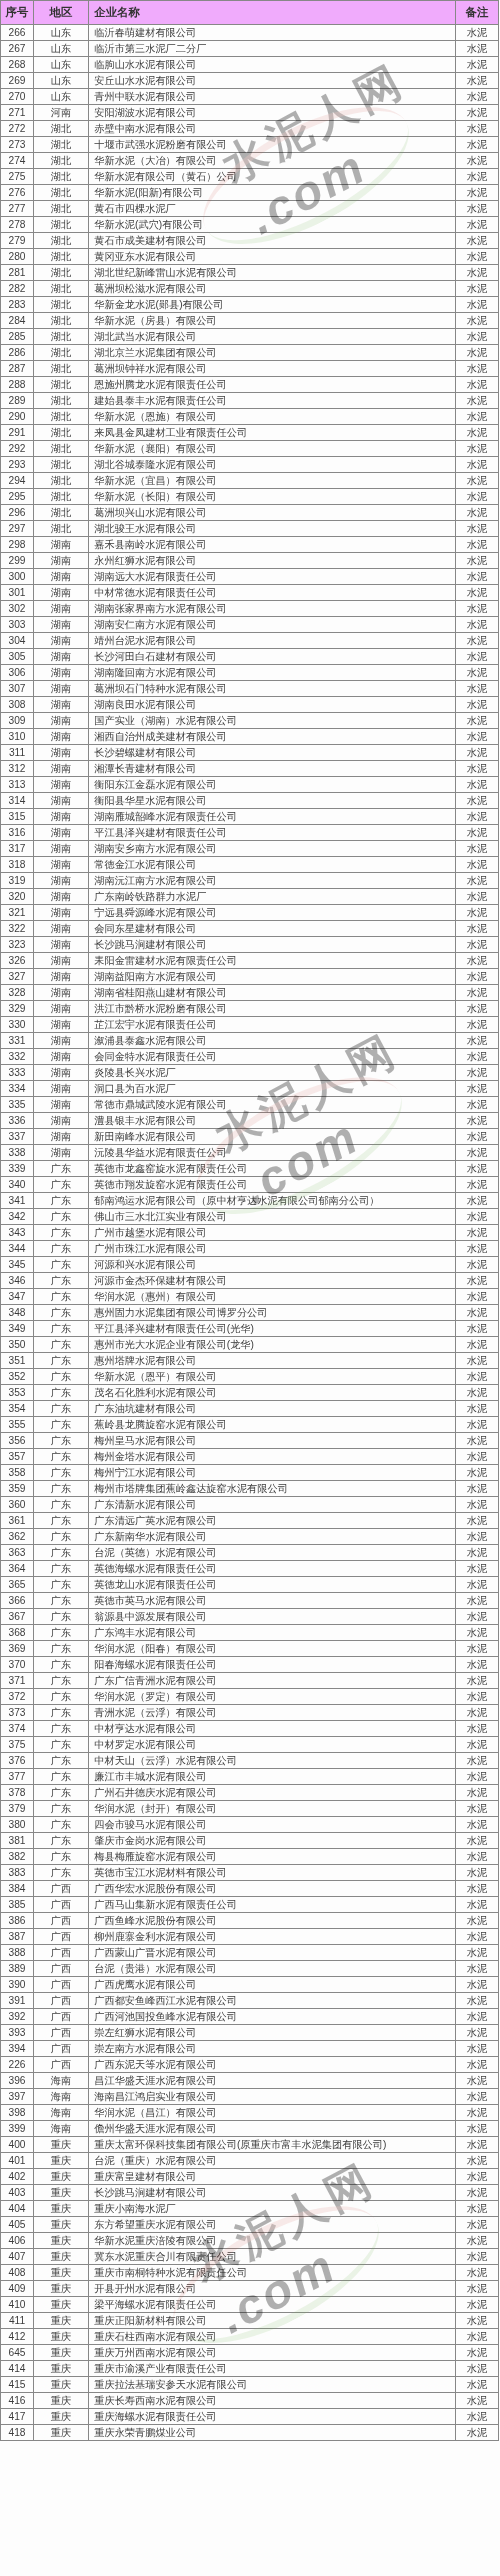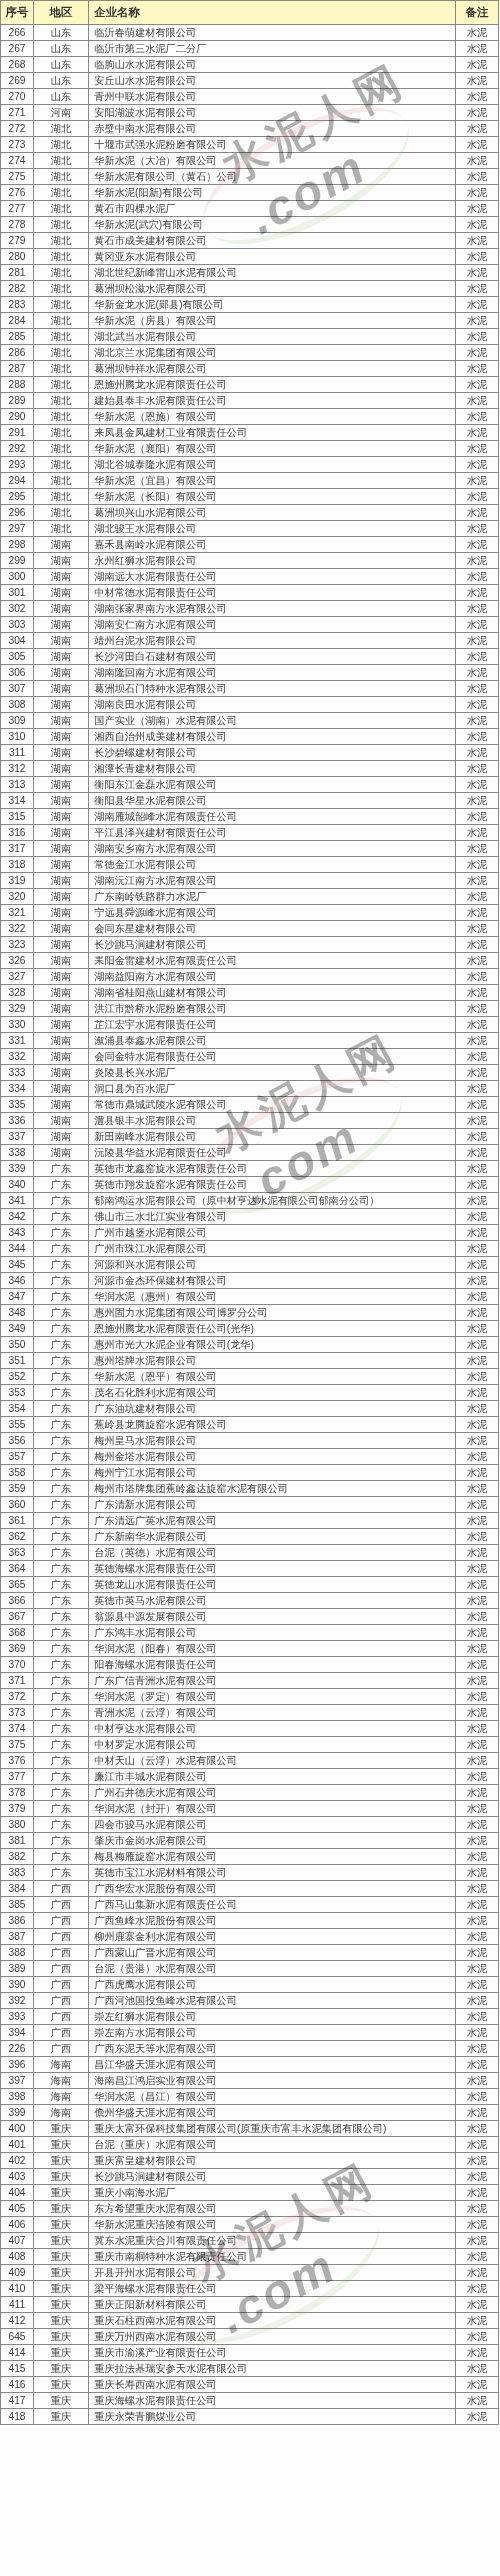--- a/index.html
+++ b/index.html
@@ -1,20 +1,20 @@
 <!DOCTYPE html>
 <html style="font-size:12px"><head>
 <meta charset="utf-8">
 <style>
   html,body{margin:0;padding:0;background:#ffffff;}
   body{font-family:"Liberation Sans","DejaVu Sans",sans-serif;}
   #page{position:relative;width:500px;height:2576px;overflow:hidden;background:#fdfdfd;}
   table{border-collapse:collapse;table-layout:fixed;width:499px;margin:0;}
   th,td{border:0.8px solid #878787;overflow:hidden;white-space:nowrap;box-sizing:border-box;}
-  thead th{height:24px;font-size:11.4px;font-weight:bold;color:#333333;text-align:center;background:#fef9c3;}
+  thead th{height:24px;font-size:11.4px;font-weight:bold;color:#333333;text-align:center;background:#f0abfc;}
   tbody td{height:16px;font-size:10.2px;color:#3c3c3c;padding:0;background:transparent;}
   .c-no{width:33px;text-align:center;}
   .c-region{width:55px;text-align:center;}
   .c-name{width:367px;text-align:left;padding-left:5.3px;}
   .c-remark{width:43px;text-align:center;}
   
   .watermark{position:absolute;transform:rotate(-28deg);opacity:0.30;pointer-events:none;
              font-weight:bold;white-space:nowrap;z-index:5;}
   .wm-cn{font-size:44px;letter-spacing:6px;}
   .wm-com{font-size:48px;font-style:italic;letter-spacing:3px;}
@@ -536,21 +536,21 @@
         </tr>
         <tr>
           <td class="c-no">348</td>
           <td class="c-region">广东</td>
           <td class="c-name">惠州固力水泥集团有限公司博罗分公司</td>
           <td class="c-remark">水泥</td>
         </tr>
         <tr>
           <td class="c-no">349</td>
           <td class="c-region">广东</td>
-          <td class="c-name">恩施州腾龙水泥有限责任公司(光华)</td>
+          <td class="c-name">平江县泽兴建材有限责任公司(光华)</td>
           <td class="c-remark">水泥</td>
         </tr>
         <tr>
           <td class="c-no">350</td>
           <td class="c-region">广东</td>
           <td class="c-name">惠州市光大水泥企业有限公司(龙华)</td>
           <td class="c-remark">水泥</td>
         </tr>
         <tr>
           <td class="c-no">351</td>
@@ -783,20 +783,26 @@
         <tr>
           <td class="c-no">389</td>
           <td class="c-region">广西</td>
           <td class="c-name">台泥（贵港）水泥有限公司</td>
           <td class="c-remark">水泥</td>
         </tr>
         <tr>
           <td class="c-no">390</td>
           <td class="c-region">广西</td>
           <td class="c-name">广西虎鹰水泥有限公司</td>
+          <td class="c-remark">水泥</td>
+        </tr>
+        <tr>
+          <td class="c-no">391</td>
+          <td class="c-region">广西</td>
+          <td class="c-name">广西都安鱼峰西江水泥有限公司</td>
           <td class="c-remark">水泥</td>
         </tr>
         <tr>
           <td class="c-no">392</td>
           <td class="c-region">广西</td>
           <td class="c-name">广西河池国投鱼峰水泥有限公司</td>
           <td class="c-remark">水泥</td>
         </tr>
         <tr>
           <td class="c-no">393</td>

